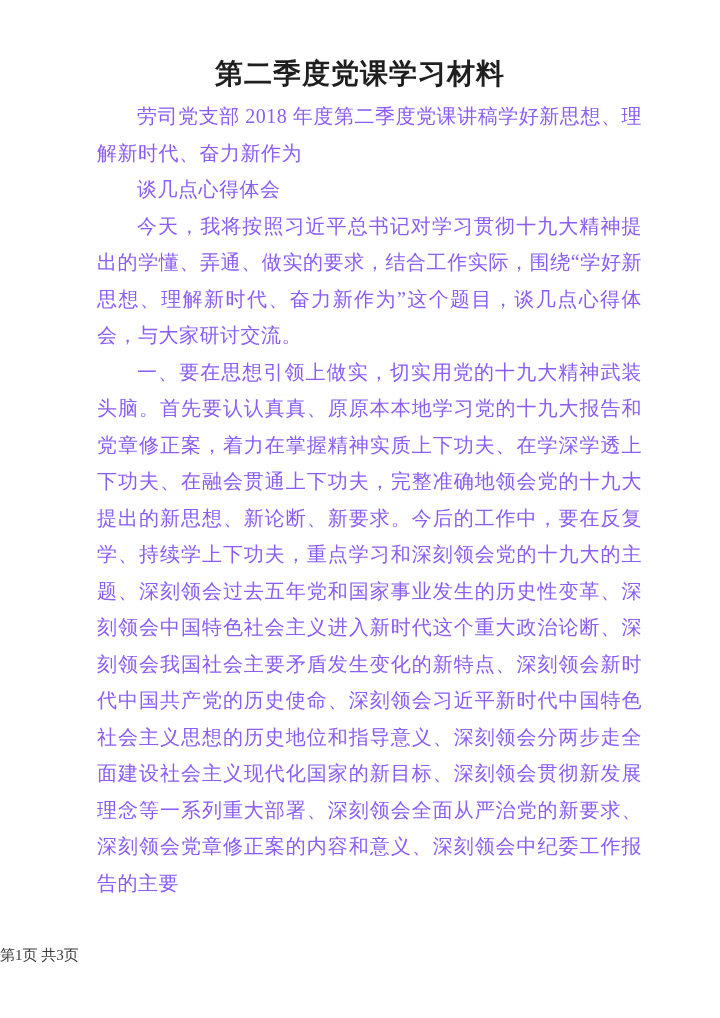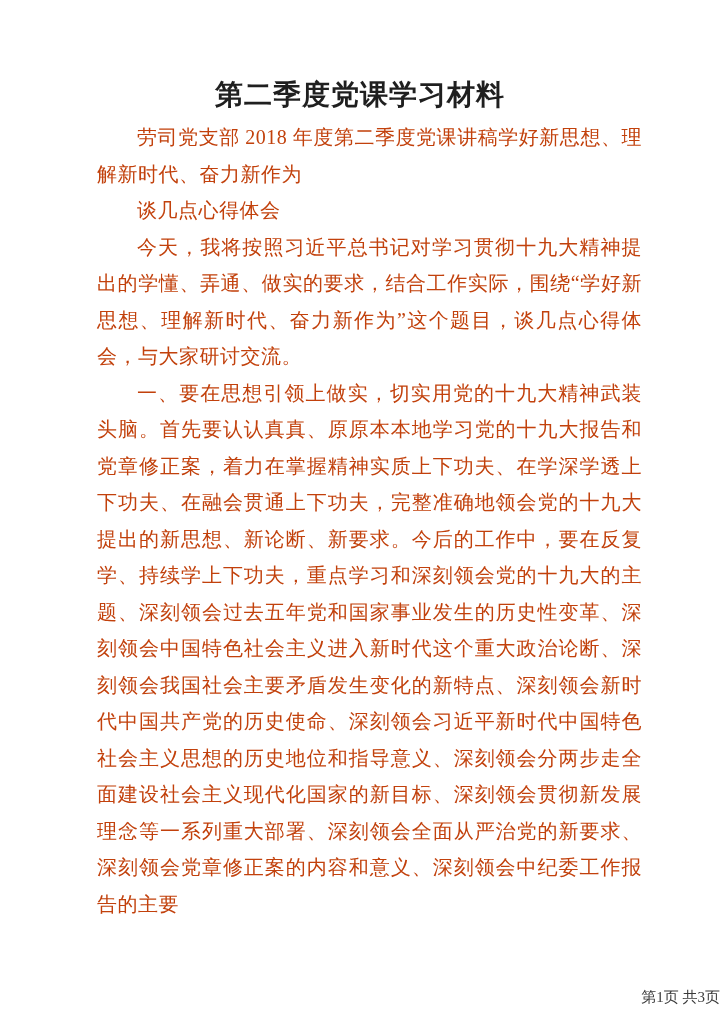--- a/index.html
+++ b/index.html
@@ -11,47 +11,47 @@
     position: relative;
     width: 720px;
     height: 1018px;
     background: #ffffff;
     overflow: hidden;
     font-family: "Liberation Serif", "DejaVu Serif", serif;
     color: #333333;
   }
   .doc-title {
     margin: 0;
-    padding-top: 74px;
+    padding-top: 53px;
     font-size: 28px;
     line-height: 42px;
     font-weight: bold;
     text-align: center;
     color: #1f1f1f;
     letter-spacing: 1px;
   }
   .doc-body {
     margin: 3px 78px 0 97px; 
   }
   .doc-body p {
     margin: 0;
     font-size: 20px;
     line-height: 36.5px;
     text-align: justify;
     text-justify: inter-ideograph;
     text-indent: 2em;
     letter-spacing: 0.5px;
-    color: #c2410c;
+    color: #8b5cf6;
   }
   .page-footer {
     position: absolute;
-    top: 986px;
+    top: 944px;
     left: 0;
     width: 100%;
-    text-align: right;
+    text-align: left;
     font-size: 15px;
     line-height: 22px;
     color: #3a3a3a;
   }
 </style>
 </head>
 <body>
 
 <div class="page">
 

